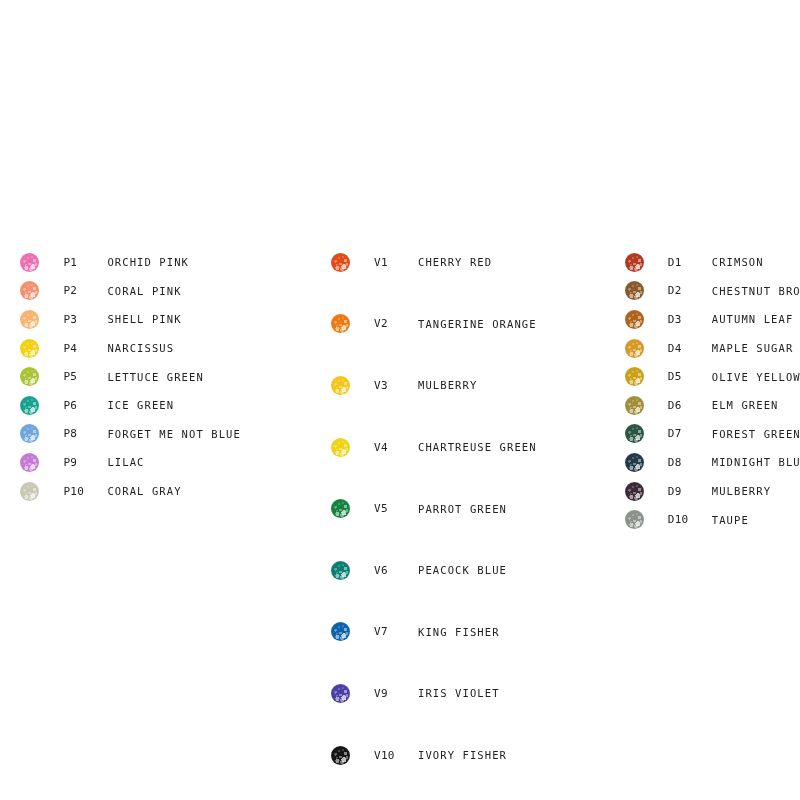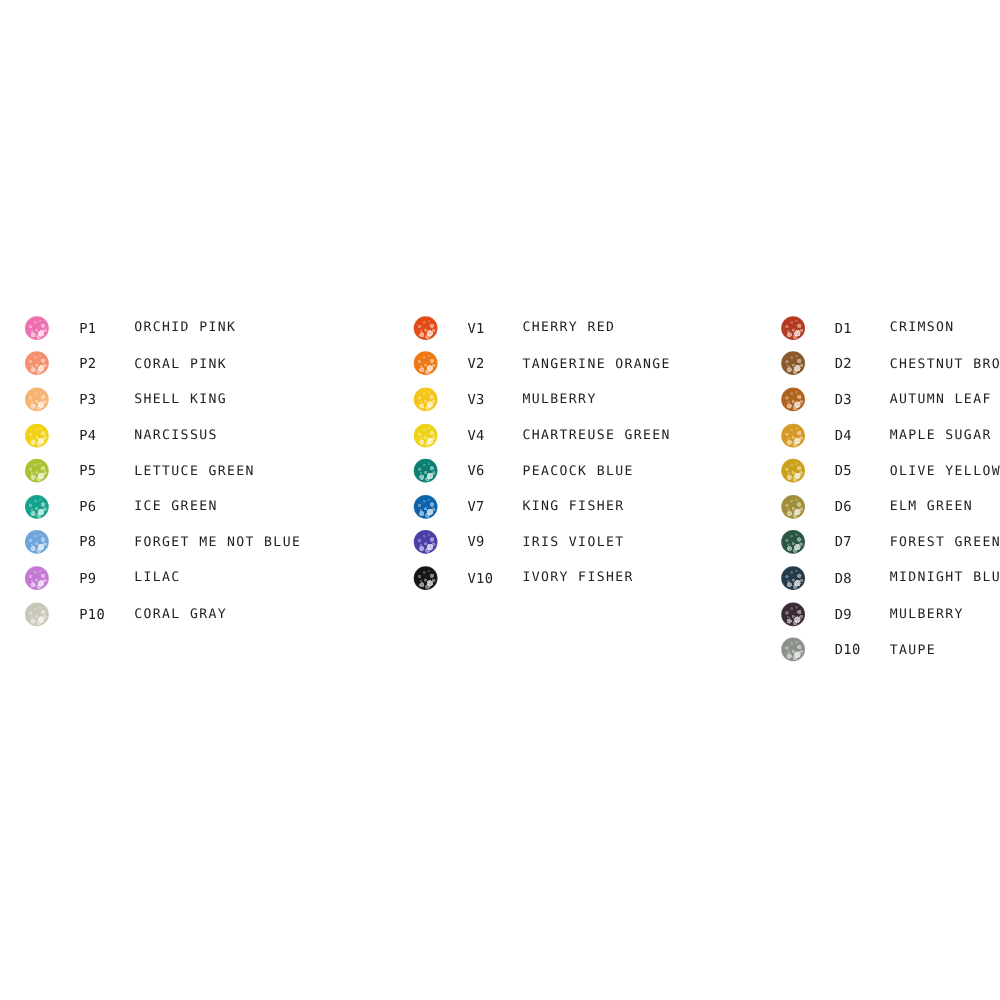--- a/index.html
+++ b/index.html
@@ -35,21 +35,21 @@
     align-items: flex-start;
     justify-content: center;
   }
 
   .swatch-column {
     display: flex;
     flex-direction: column;
   }
 
   .col-p { margin-left: 36px; }
-  .col-v { margin-left: 90px; }
+  .col-v { margin-left: 90px; gap: 33px; }
   .col-d { margin-left: 88px; }
 
   .swatch-row {
     display: flex;
     flex-direction: row;
     align-items: center;
     height: 28.6px;
   }
 
   .swatch-dot {
@@ -112,21 +112,21 @@
           <div class="swatch-name">ORCHID PINK</div>
         </div>
         <div class="swatch-row">
           <div class="swatch-dot" style="background: rgb(244, 144, 110);"></div>
           <div class="swatch-code">P2</div>
           <div class="swatch-name">CORAL PINK</div>
         </div>
         <div class="swatch-row">
           <div class="swatch-dot" style="background: rgb(247, 179, 112);"></div>
           <div class="swatch-code">P3</div>
-          <div class="swatch-name">SHELL KING</div>
+          <div class="swatch-name">SHELL PINK</div>
         </div>
         <div class="swatch-row">
           <div class="swatch-dot" style="background: rgb(242, 209, 19);"></div>
           <div class="swatch-code">P4</div>
           <div class="swatch-name">NARCISSUS</div>
         </div>
         <div class="swatch-row">
           <div class="swatch-dot" style="background: rgb(169, 195, 51);"></div>
           <div class="swatch-code">P5</div>
           <div class="swatch-name">LETTUCE GREEN</div>
@@ -167,20 +167,25 @@
           <div class="swatch-dot" style="background: rgb(245, 197, 24);"></div>
           <div class="swatch-code">V3</div>
           <div class="swatch-name">MULBERRY</div>
         </div>
         <div class="swatch-row">
           <div class="swatch-dot" style="background: rgb(239, 211, 23);"></div>
           <div class="swatch-code">V4</div>
           <div class="swatch-name">CHARTREUSE GREEN</div>
         </div>
         <div class="swatch-row">
+          <div class="swatch-dot" style="background: rgb(19, 131, 62);"></div>
+          <div class="swatch-code">V5</div>
+          <div class="swatch-name">PARROT GREEN</div>
+        </div>
+        <div class="swatch-row">
           <div class="swatch-dot" style="background: rgb(11, 127, 114);"></div>
           <div class="swatch-code">V6</div>
           <div class="swatch-name">PEACOCK BLUE</div>
         </div>
         <div class="swatch-row">
           <div class="swatch-dot" style="background: rgb(12, 99, 171);"></div>
           <div class="swatch-code">V7</div>
           <div class="swatch-name">KING FISHER</div>
         </div>
         <div class="swatch-row">

